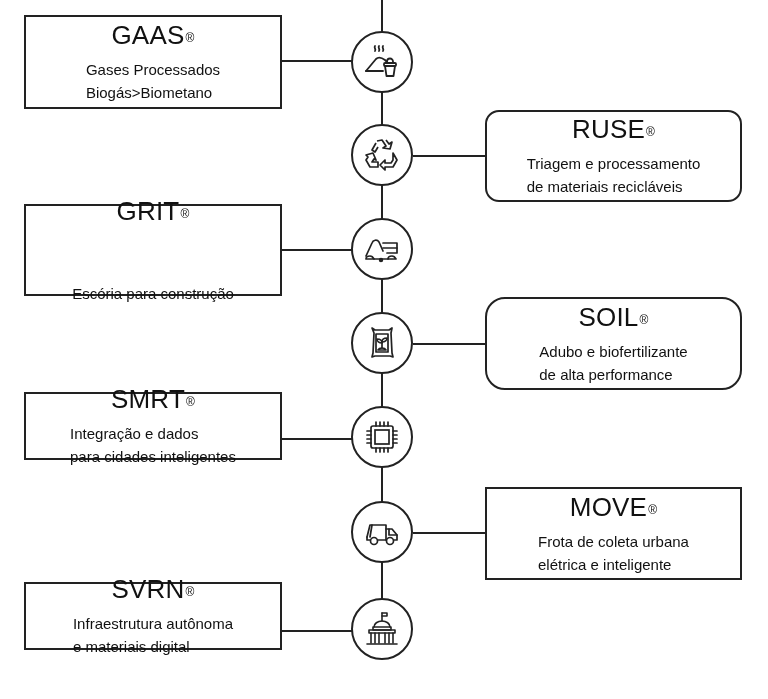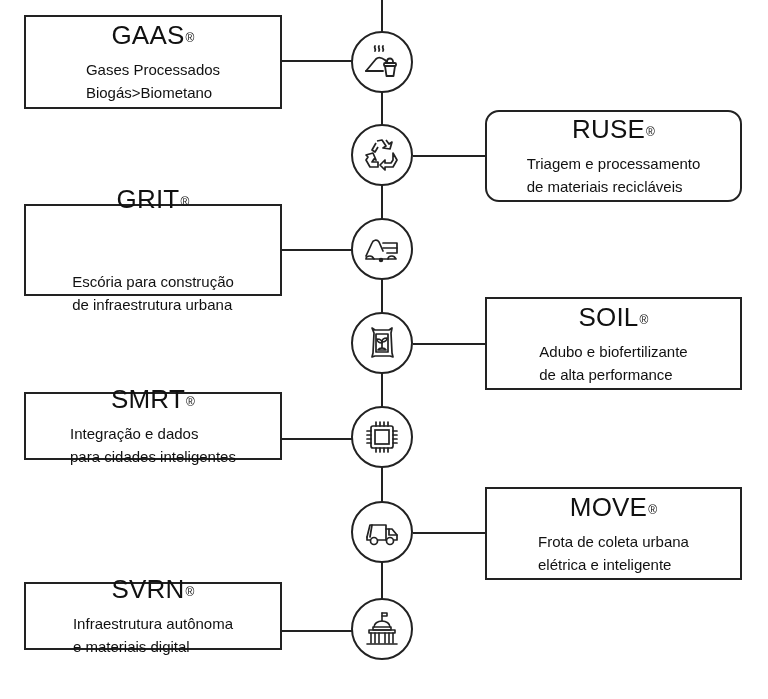--- a/index.html
+++ b/index.html
@@ -56,37 +56,36 @@
     <path d="M14 8l-4 7 3 2 3-5"></path>
     <path d="M6 22l-2 3 4 7h8v-5H10l2-3 2 1-3-7-7 2z"></path>
     <path d="M31 18l4 7-4 7h-8v3l-5-5 5-5v3h6l2-3z"></path>
   </svg>
 </div>
 
 <div class="card left" style="top:204px;height:92px;gap:48px;">
   <div class="card-title"><span>GRIT</span><span class="reg">®</span></div>
   <div class="card-desc">
       <div>Escória para construção</div>
-      <div>de infraestrutura urbana</div>
     </div>
 </div>
 <div class="connector" style="left:282px;top:249px;width:70px;"></div>
 <div class="node" style="left:351px;top:218px;">
   <svg viewBox="0 0 40 40" fill="none" stroke="#222" stroke-width="1.7" stroke-linecap="round" stroke-linejoin="round">
     <path d="M4 27l6-13c1-3 5-4 7-1l4 9"></path>
     <path d="M21 14h14v10H25"></path>
     <path d="M21 19h14"></path>
     <path d="M4 30c0-2 2-3 4-3s3 1 4 3z"></path>
     <path d="M26 30c0-2 2-3 4-3s3 1 4 3z"></path>
     <circle cx="19" cy="31" r="1.4" fill="#222"></circle>
     <path d="M12 30h14"></path>
   </svg>
 </div>
 
-<div class="card right" style="top:297px;height:93px;">
+<div class="card right" style="top:297px;height:93px;border-radius:20px;">
   <div class="card-title"><span>SOIL</span><span class="reg">®</span></div>
   <div class="card-desc">
       <div>Adubo e biofertilizante</div>
       <div>de alta performance</div>
     </div>
 </div>
 <div class="connector" style="left:413px;top:343px;width:72px;"></div>
 <div class="node" style="left:351px;top:312px;">
   <svg viewBox="0 0 40 40" fill="none" stroke="#222" stroke-width="1.7" stroke-linecap="round" stroke-linejoin="round">
     <path d="M10 5l3 2h14l3-2-1 5 1 20 1 4-3-1H13l-3 1 1-4 1-20z"></path>

